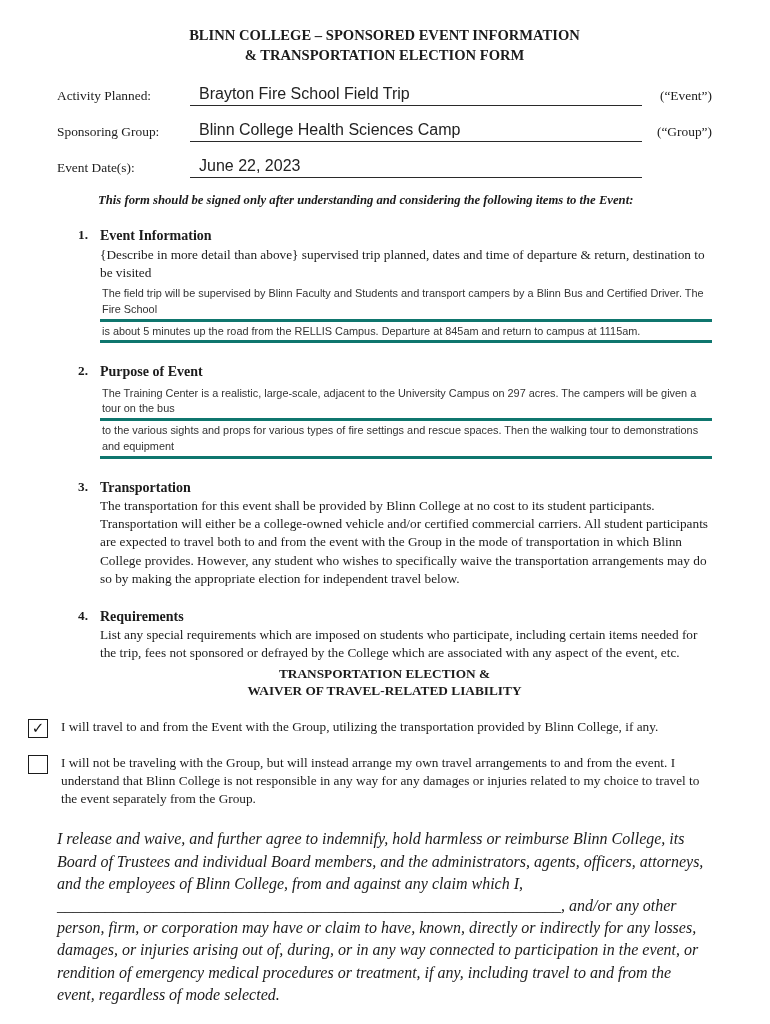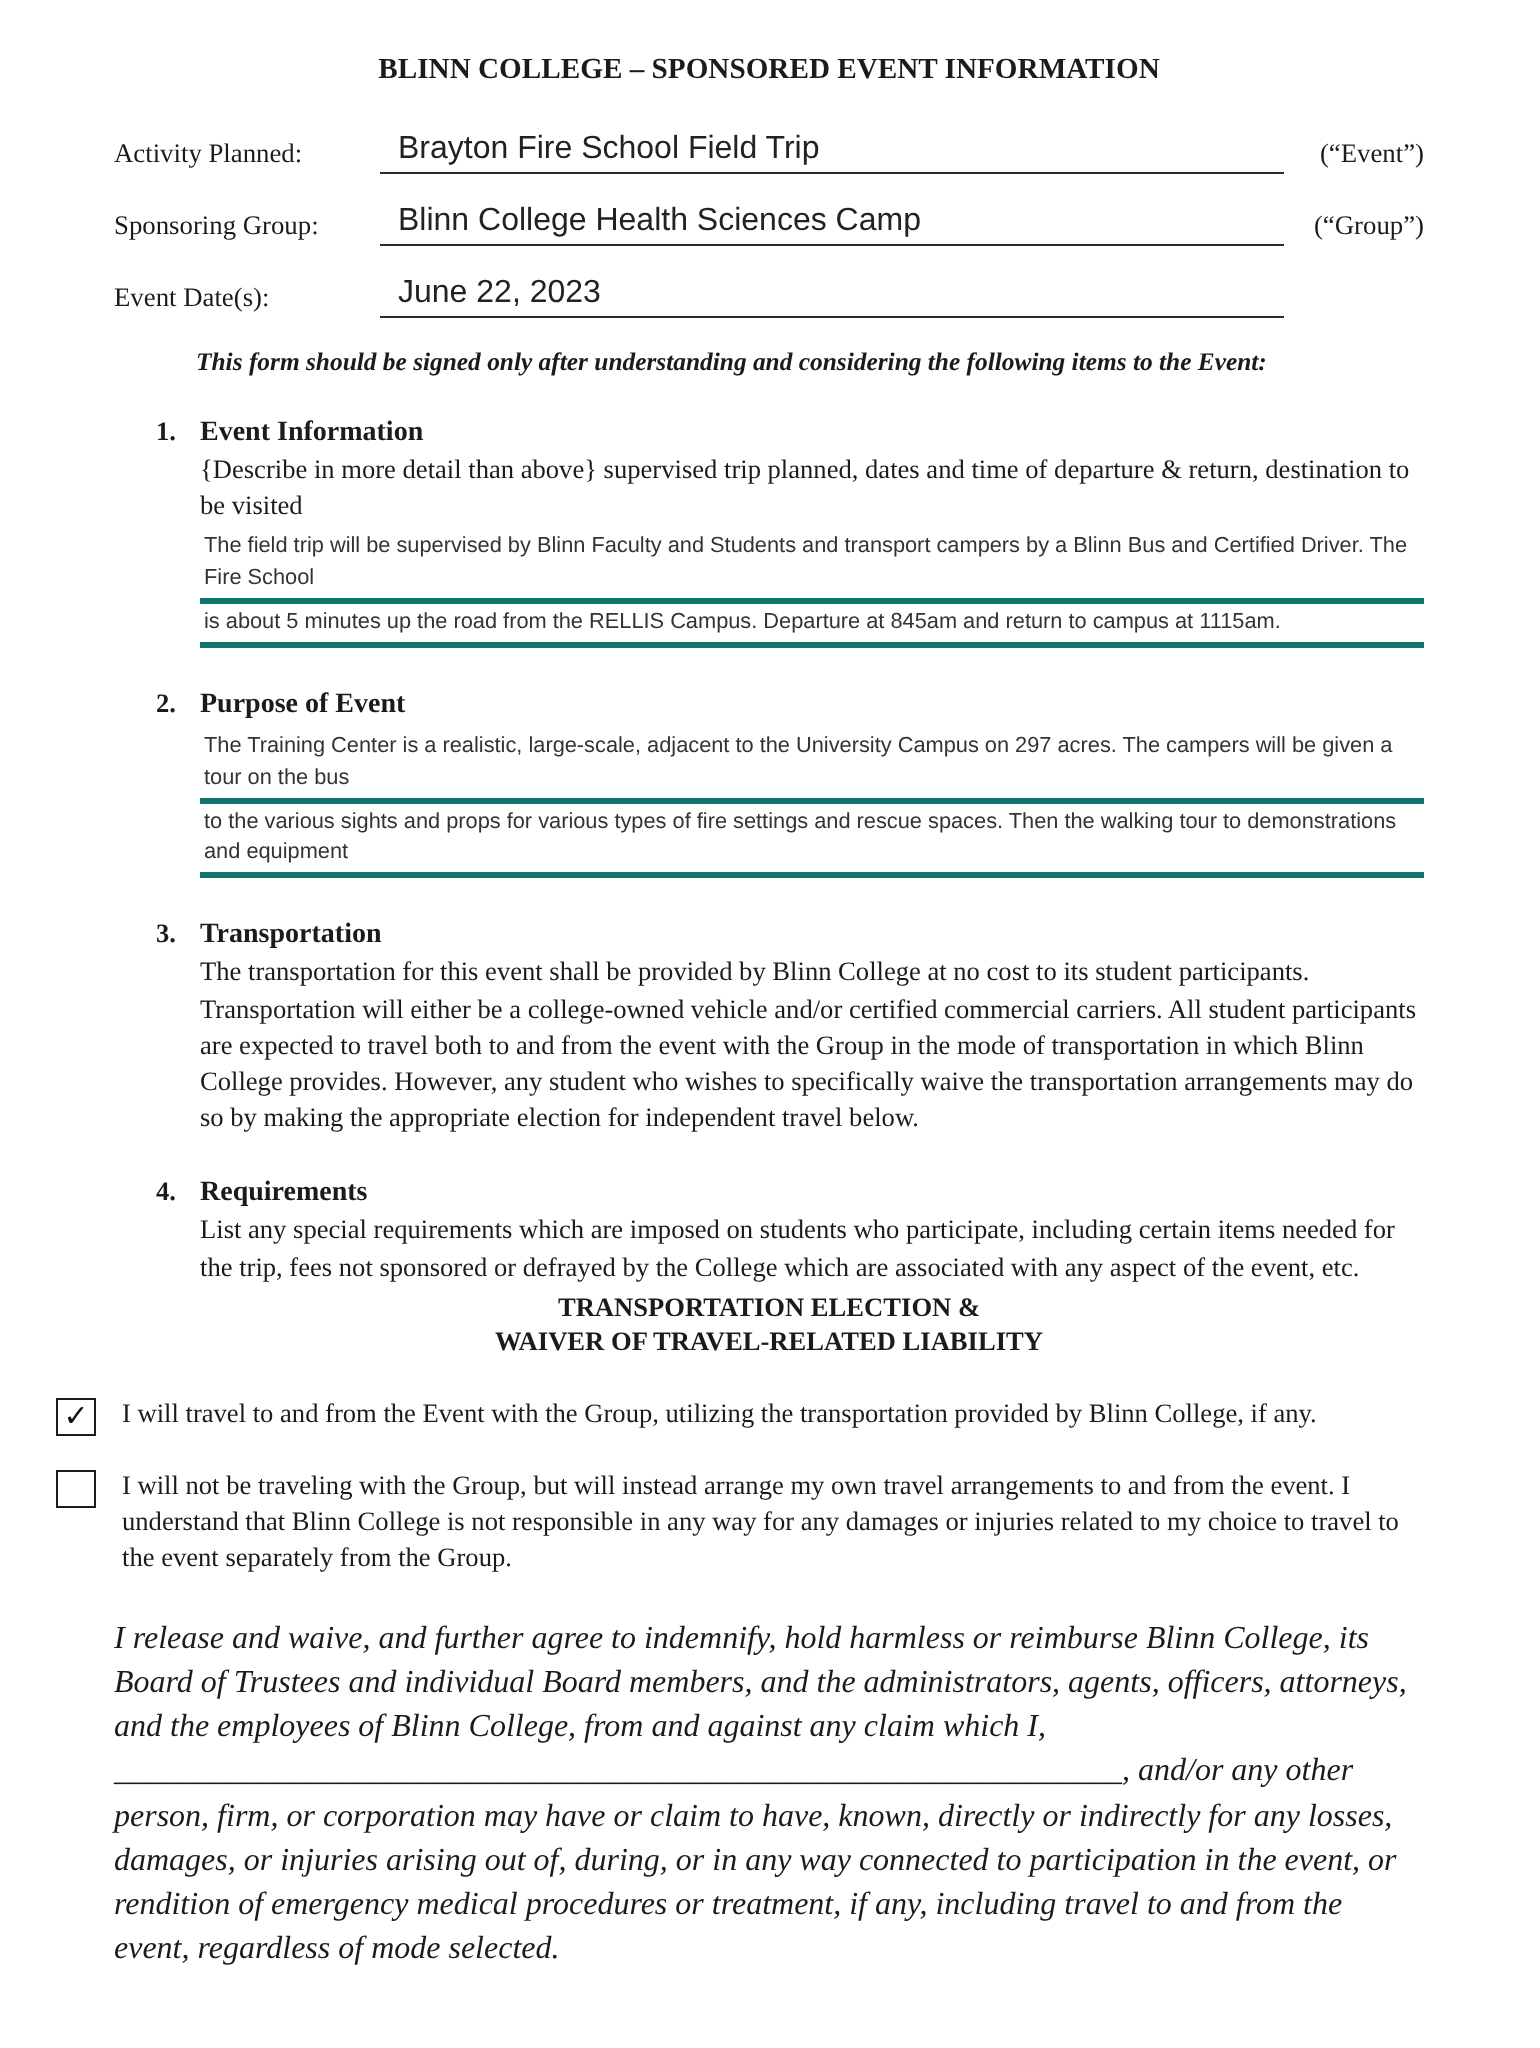--- a/index.html
+++ b/index.html
@@ -107,20 +107,21 @@
   .sig-line { border-bottom: 1px solid #3a3a3a; height: 13px; margin-bottom: 4px; }
   .sig-label { font-size: 13.3px; padding-top: 1px; font-weight: bold; }
 </style>
 </head>
 <body>
 
 <div class="page">
 
   <div class="title">
     <div>BLINN COLLEGE – SPONSORED EVENT INFORMATION</div>
+    <div>&amp; TRANSPORTATION ELECTION FORM</div>
   </div>
 
   <div class="field-row">
     <span class="flabel">Activity Planned:</span>
     <span class="fvalue">Brayton Fire School Field Trip</span>
     <span class="fsuffix">(“Event”)</span>
   </div>
 
   <div class="field-row">
     <span class="flabel">Sponsoring Group:</span>

